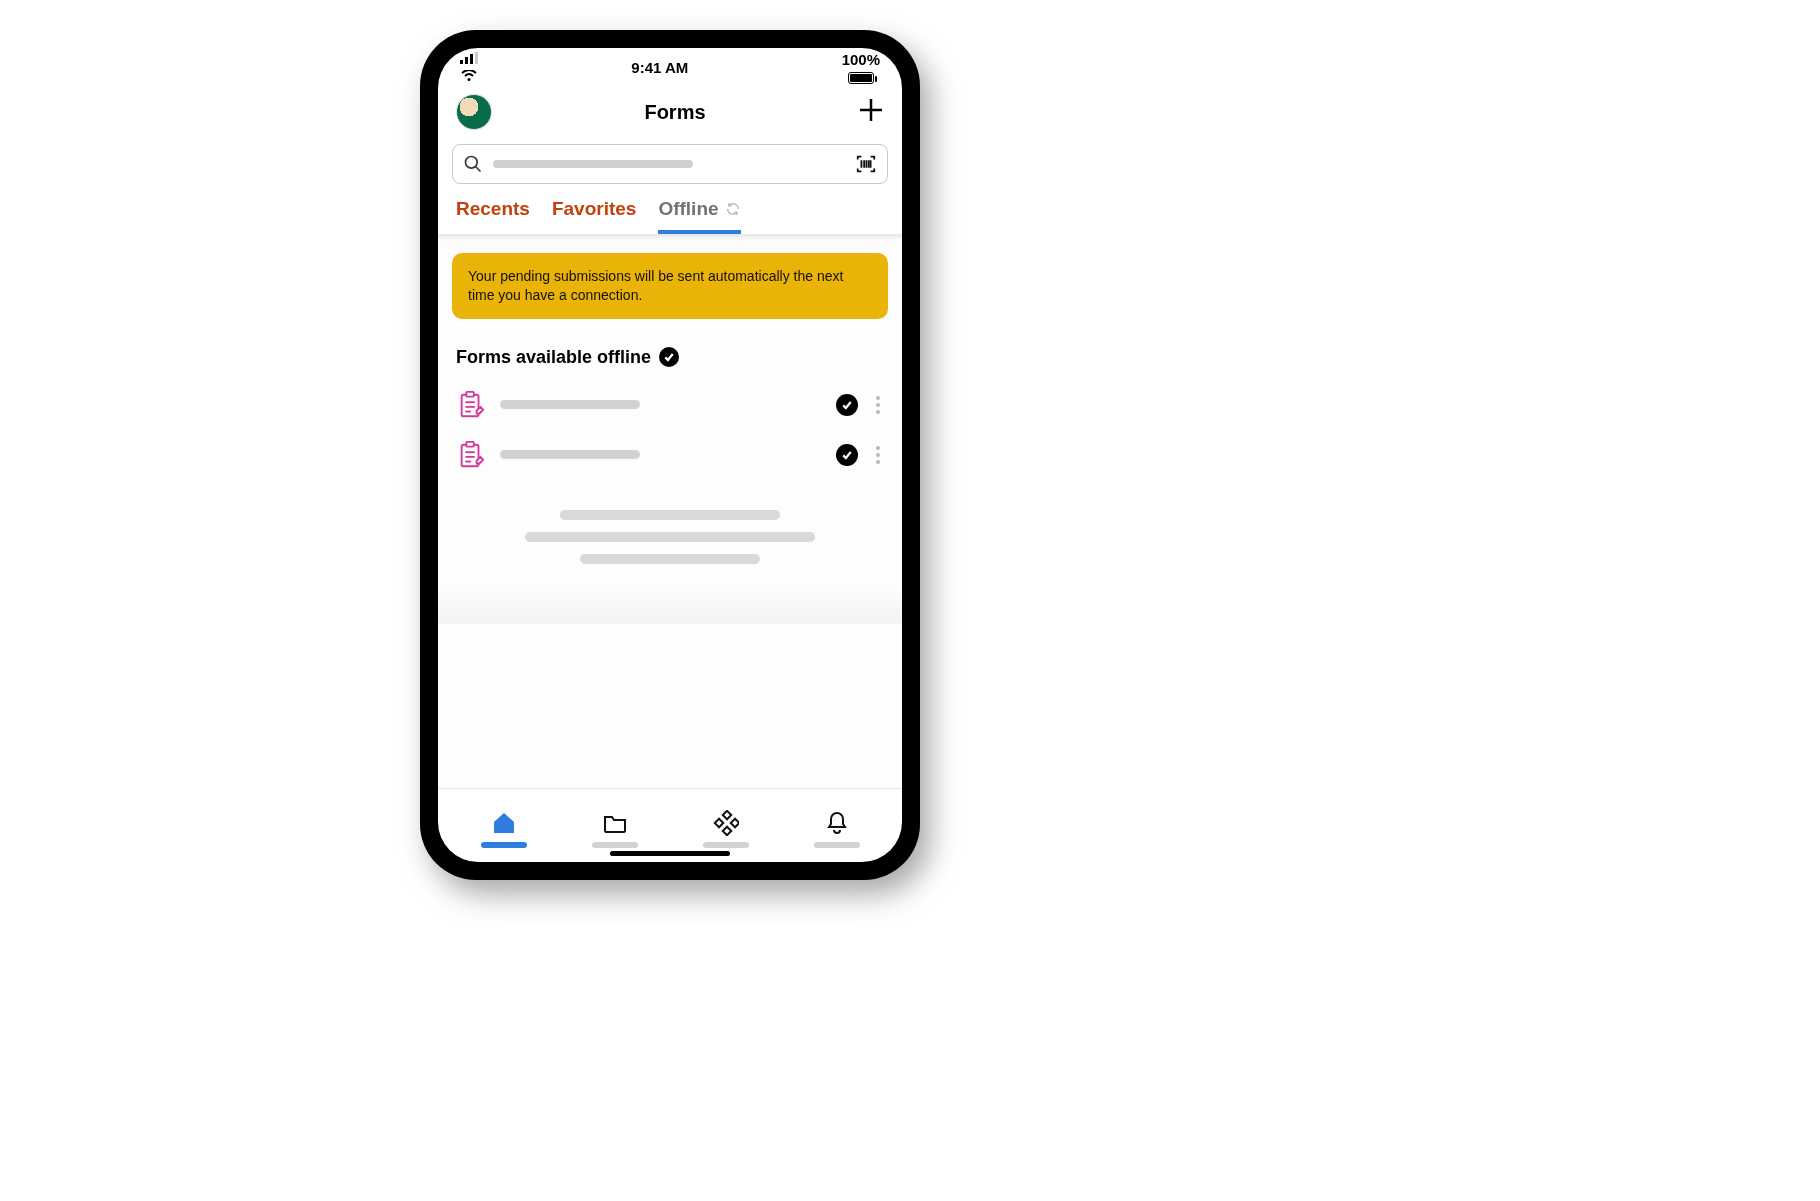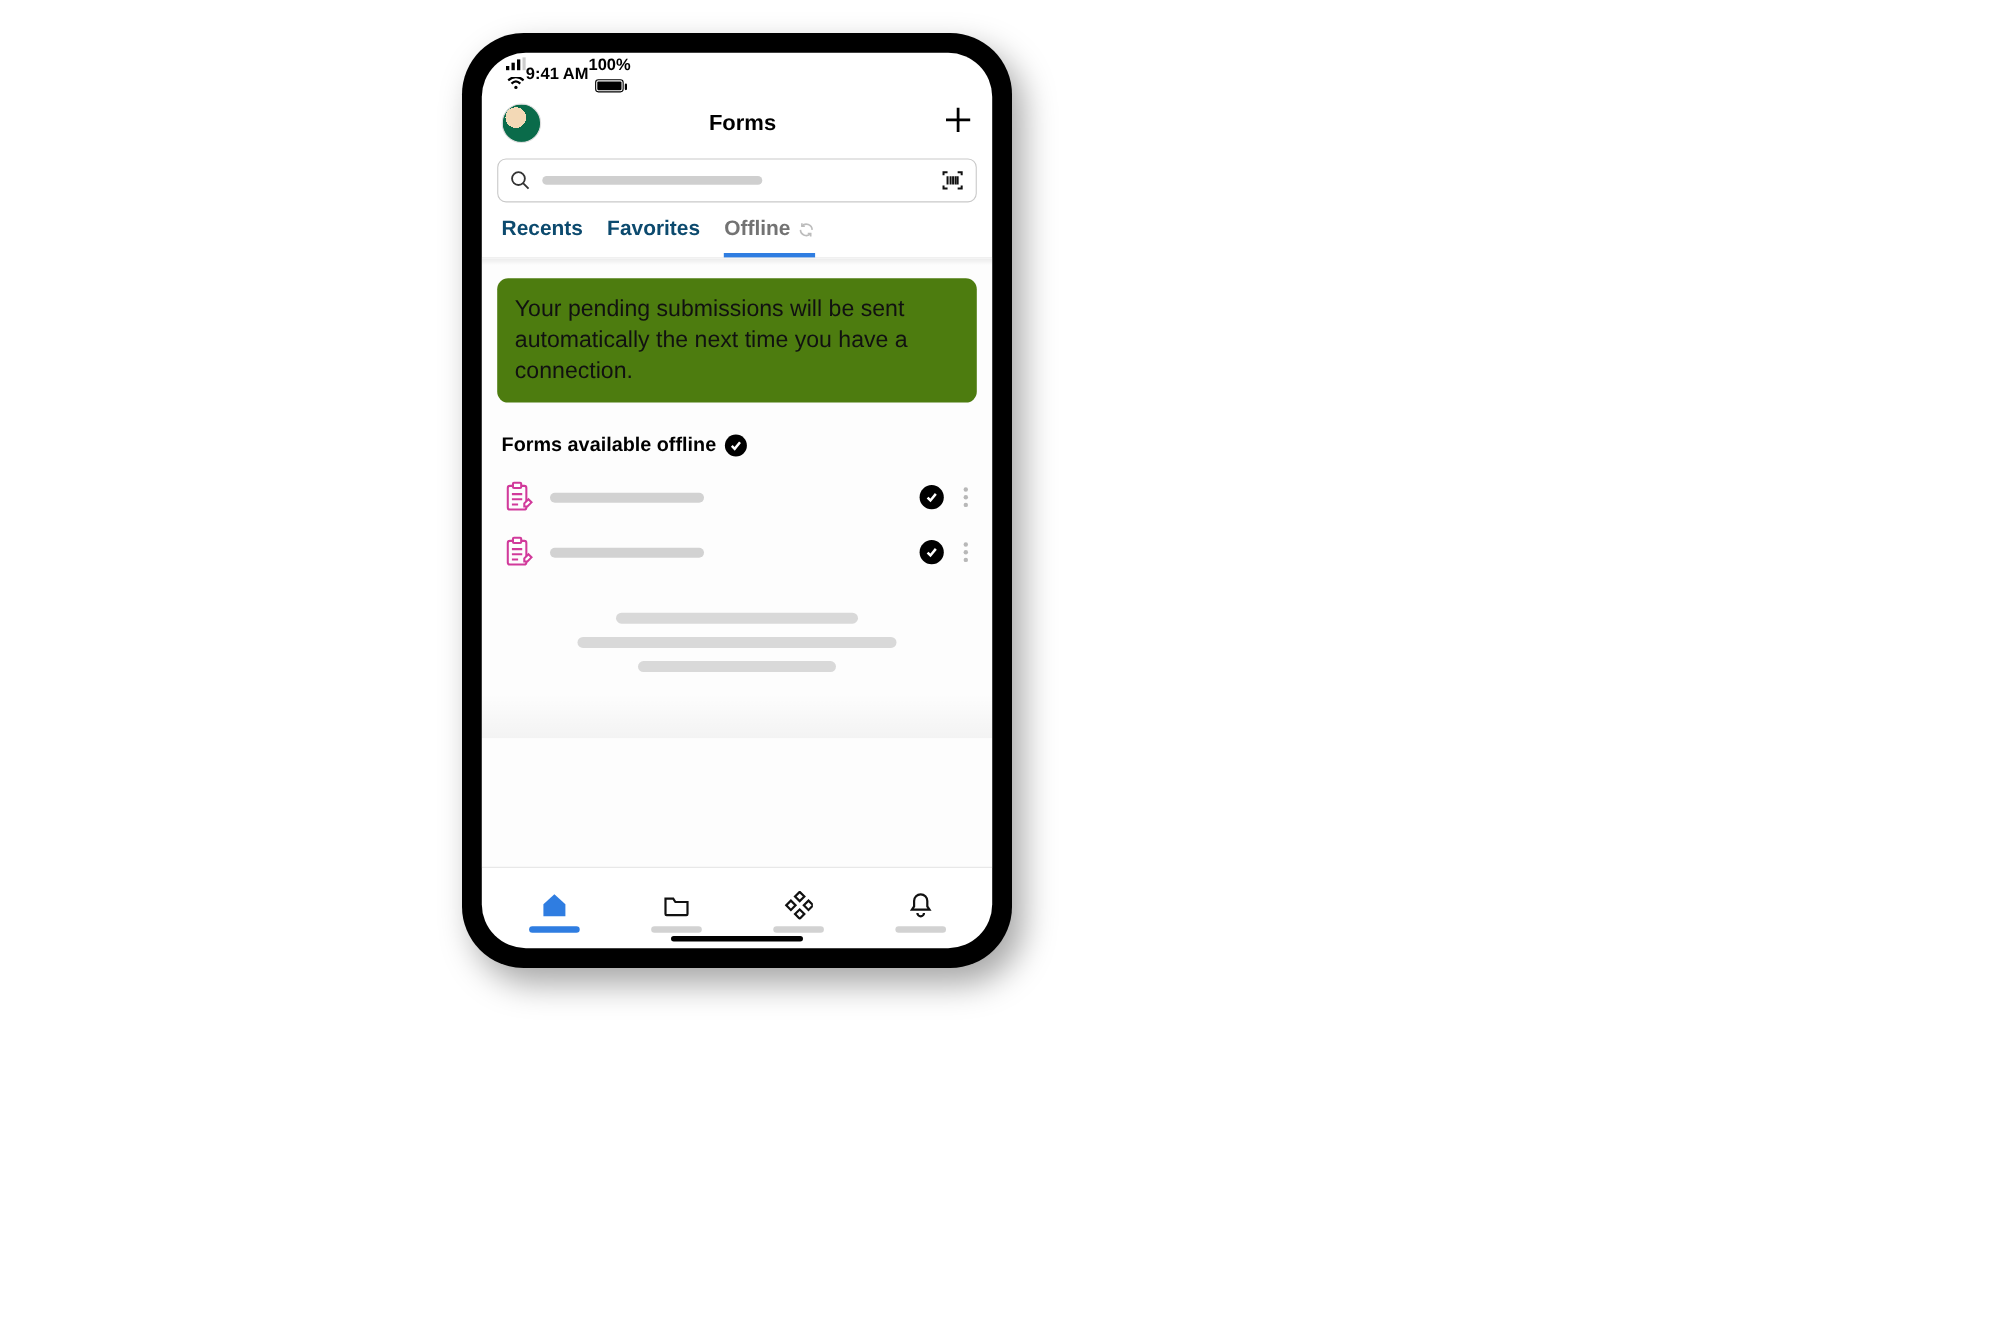--- a/index.html
+++ b/index.html
@@ -31,21 +31,21 @@
     overflow: hidden;
     display: flex;
     flex-direction: column;
     position: relative;
   }
   
   .status-bar {
     height: 38px;
     display: flex;
     align-items: center;
-    justify-content: flex-start;
+    justify-content: space-between;
     padding: 0 22px;
     font-size: 15px;
     font-weight: 600;
     color: #000;
   }
   .status-left, .status-right { display: flex; align-items: center; gap: 6px; flex-direction: column; }
   .battery-wrap { display: flex; align-items: center; gap: 4px; }
   .battery {
     width: 26px; height: 12px; border: 1.5px solid #000; border-radius: 3px; position: relative;
     display: flex; align-items: center; padding: 1px;
@@ -76,36 +76,36 @@
   .search-icon-svg { width:20px; height:20px; stroke:#333; stroke-width:2; fill:none;}
   .search-placeholder-bar { flex:0 0 200px; height:8px; border-radius:4px; background:#cfcfcf;}
   .search-spacer { flex:1; }
   .barcode-icon { width:22px; height:22px; }
   
   .tabs {
     display:flex; gap: 22px; padding: 4px 18px 0; align-items:center;
     border-bottom: 1px solid #e6e6e6;
   }
   .tab {
-    font-size: 19px; font-weight:600; color:#0c4a6e; padding-bottom:10px;
+    font-size: 19px; font-weight:600; color:#c2410c; padding-bottom:10px;
     border-bottom: 4px solid transparent; cursor:pointer;
     display:flex; align-items:center; gap:6px;
   }
   .tab.active { color:#737373; border-bottom-color:#2f7de1; }
   .sync-icon { width:16px; height:16px; }
   
   .content { flex:1; overflow:auto; background:#fdfdfd; position:relative; }
   .content-shadow { position:absolute; top:0; left:0; right:0; height:6px;
     background:linear-gradient(#00000012, transparent); pointer-events:none;}
   .info-banner {
     margin: 18px 14px;
-    background:#4d7c0f;
+    background:#eab308;
     border-radius:10px;
     padding:14px 16px;
-    font-size:21px; line-height:1.35; color:#111;
+    font-size:14px; line-height:1.35; color:#111;
   }
   .section-header { display:flex; align-items:center; gap:8px; padding: 10px 18px 12px; }
   .section-title { font-size:18px; font-weight:700; }
   .check-badge { width:20px; height:20px; border-radius:50%; background:#000; display:flex; align-items:center; justify-content:center;}
   .check-badge svg { width:12px; height:12px; stroke:#fff; stroke-width:3; fill:none; }
   .form-row {
     display:flex; align-items:center; gap:14px; padding: 10px 18px;
   }
   .form-icon { width:30px; height:30px; flex:none; }
   .form-name-bar { height:9px; border-radius:5px; background:#d2d2d2; width:140px; }

